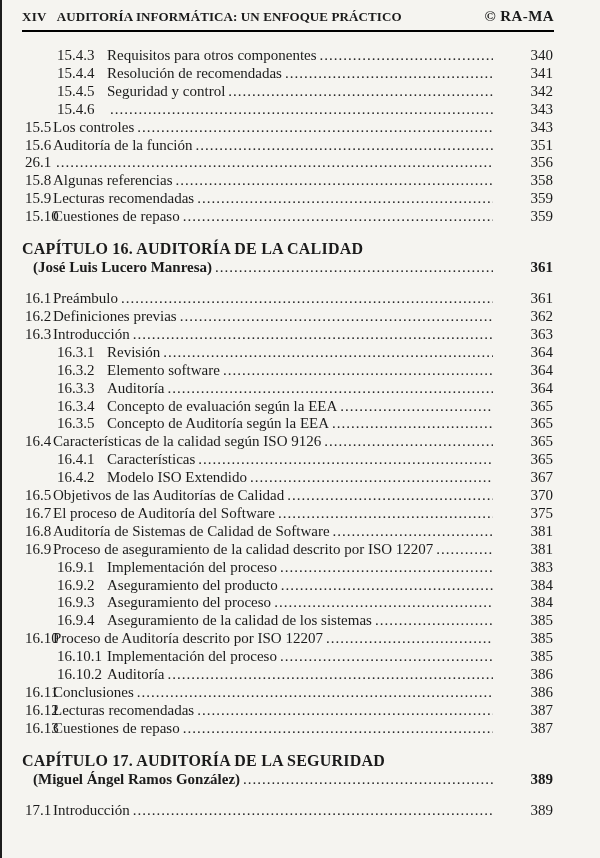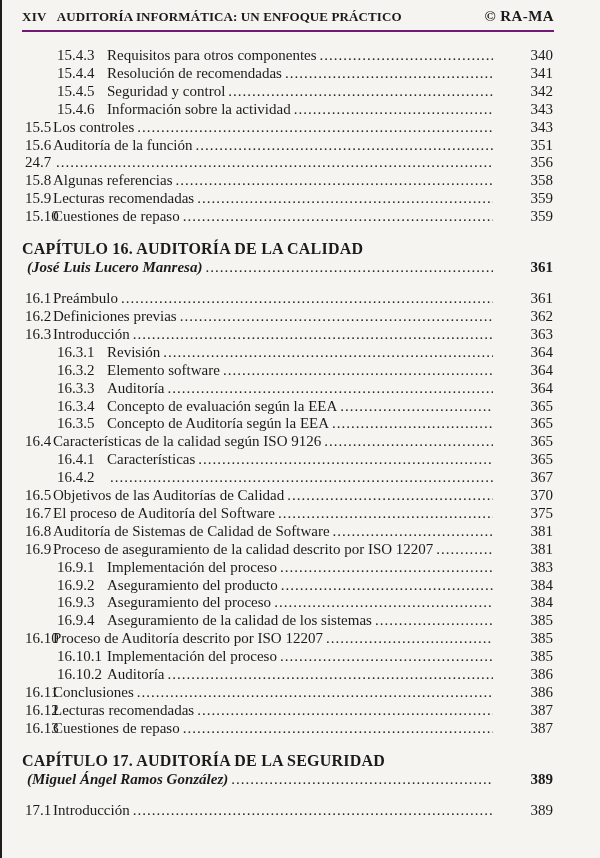--- a/index.html
+++ b/index.html
@@ -13,21 +13,21 @@
   }
   .scan-edge {
     position: absolute; left: 0; top: 0;
     width: 2px; height: 858px;
     background: #1d1d1d;
   }
   
   .page-header {
     margin: 8px 46px 0 22px;
     padding-bottom: 5px;
-    border-bottom: 2px solid #701a75;
+    border-bottom: 2px solid #000000;
     display: flex;
     align-items: baseline;
   }
   .hdr-num {
     font-weight: bold; font-size: 13px; letter-spacing: 0.3px;
     margin-right: 10px;
   }
   .hdr-title {
     font-weight: bold; font-size: 13px; letter-spacing: 0.1px;
     white-space: nowrap;
@@ -78,22 +78,21 @@
     white-space: nowrap;
   }
   .ch-author-row {
     display: flex;
     align-items: baseline;
     line-height: 18px;
     white-space: nowrap;
   }
   .ch-author {
     flex: none;
-    margin-left: 2px;
-    font-style: italic;
+    margin-left: 8px;
     font-weight: bold;
   }
 </style>
 </head>
 <body>
 
 <div class="scan-edge"></div>
 
 <header class="page-header">
   <span class="hdr-num">XIV</span>
@@ -115,38 +114,37 @@
       <span class="page-col">341</span>
     </div>
     <div class="row sub">
       <span class="num">15.4.5</span>
       <span class="title">Seguridad y control</span>
       <span class="dots"></span>
       <span class="page-col">342</span>
     </div>
     <div class="row sub">
       <span class="num">15.4.6</span>
-      <span class="title">Información sobre la actividad</span>
       <span class="dots"></span>
       <span class="page-col">343</span>
     </div>
     <div class="row">
       <span class="num">15.5</span>
       <span class="title">Los controles</span>
       <span class="dots"></span>
       <span class="page-col">343</span>
     </div>
     <div class="row">
       <span class="num">15.6</span>
       <span class="title">Auditoría de la función</span>
       <span class="dots"></span>
       <span class="page-col">351</span>
     </div>
     <div class="row">
-      <span class="num">24.7</span>
+      <span class="num">26.1</span>
       <span class="dots"></span>
       <span class="page-col">356</span>
     </div>
     <div class="row">
       <span class="num">15.8</span>
       <span class="title">Algunas referencias</span>
       <span class="dots"></span>
       <span class="page-col">358</span>
     </div>
     <div class="row">
@@ -224,20 +222,21 @@
       <span class="page-col">365</span>
     </div>
     <div class="row sub">
       <span class="num">16.4.1</span>
       <span class="title">Características</span>
       <span class="dots"></span>
       <span class="page-col">365</span>
     </div>
     <div class="row sub">
       <span class="num">16.4.2</span>
+      <span class="title">Modelo ISO Extendido</span>
       <span class="dots"></span>
       <span class="page-col">367</span>
     </div>
     <div class="row">
       <span class="num">16.5</span>
       <span class="title">Objetivos de las Auditorías de Calidad</span>
       <span class="dots"></span>
       <span class="page-col">370</span>
     </div>
     <div class="row">

